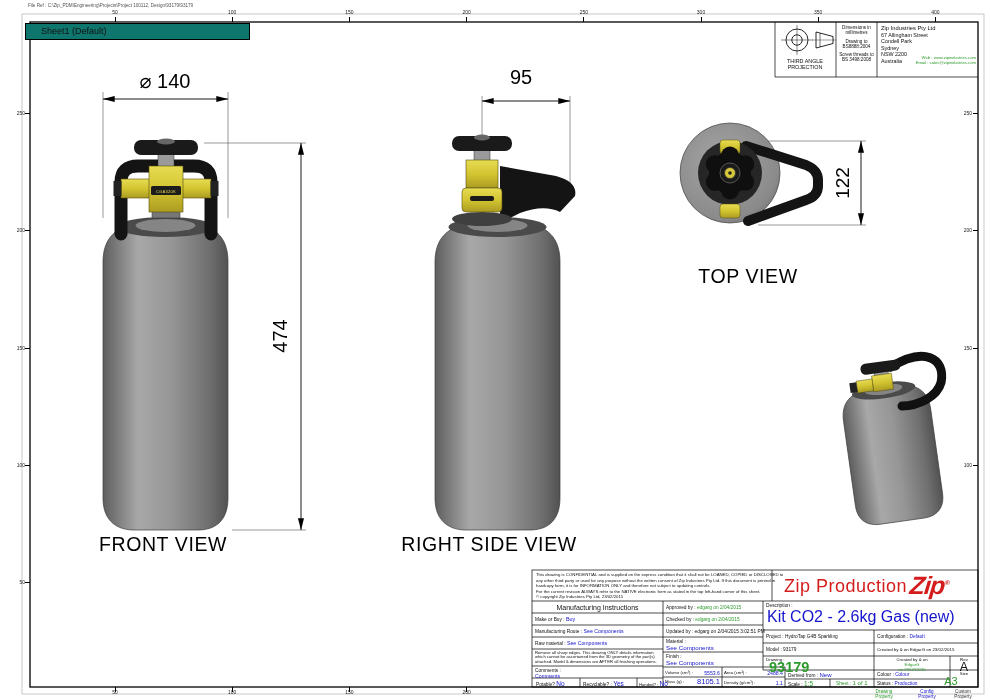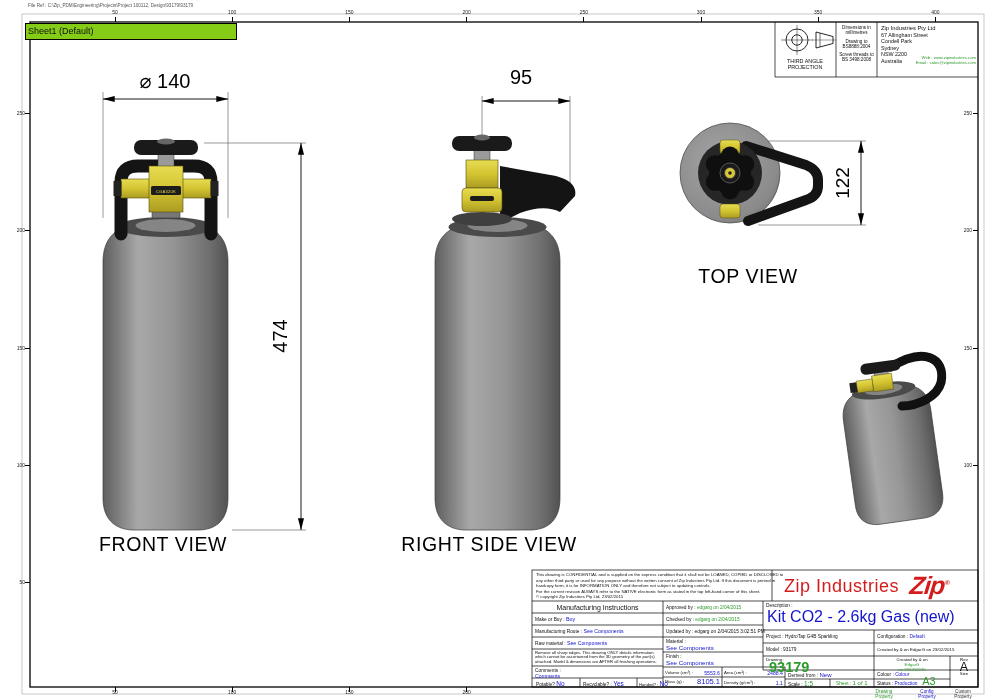--- a/index.html
+++ b/index.html
@@ -13,21 +13,21 @@
   .c{position:absolute;font-size:4.8px;line-height:1.18;color:#111;white-space:nowrap;}
   .bv{color:var(--blue);}
   .gv{color:var(--green);}
   .wrap{white-space:normal;}
   .ctr{text-align:center;}
   .rt{text-align:right;}
   .tick{position:absolute;background:#000;}
   .rnum{position:absolute;font-size:5px;color:#222;}
   #file-ref{position:absolute;left:28px;top:3px;font-size:4.6px;color:#555;white-space:nowrap;}
   #sheet-tab{position:absolute;left:25px;top:23px;width:208px;height:15px;border:1px solid #000;
-             background:#84cc16;font-size:9px;color:#111;padding-left:2px;line-height:15px;}
+             background:#0f766e;font-size:9px;color:#111;padding-left:15px;line-height:15px;}
   #brand-name{position:absolute;left:784px;top:576px;font-size:18px;letter-spacing:.5px;color:var(--red);font-weight:500;}
   #brand-logo{position:absolute;left:910px;top:571px;font-size:25px;font-weight:900;font-style:italic;
               color:var(--red);transform:skewX(-6deg);letter-spacing:-1px;}
   #brand-logo sup{font-size:7px;font-style:normal;}
   .addr-line{font-size:5.4px;line-height:1.2;color:#111;white-space:nowrap;}
   .std-group{font-size:4.6px;line-height:1.15;color:#111;text-align:center;margin-bottom:3px;}
   .conf-line{font-size:4.3px;line-height:1.3;color:#111;white-space:nowrap;}
   .legend-item{position:absolute;font-size:4.6px;line-height:1.1;text-align:center;}
 </style>
 </head>
@@ -292,21 +292,21 @@
     <div>Email : sales@zipindustries.com</div>
   </div>
 
   <div id="conf-box" class="c" style="left:536px;top:572px;">
       <div class="conf-line">This drawing is CONFIDENTIAL and is supplied on the express condition that it shall not be LOANED, COPIED or DISCLOSED to</div>
       <div class="conf-line">any other third party or used for any purpose without the written consent of Zip Industries Pty Ltd. If this document is printed in</div>
       <div class="conf-line">hardcopy form, it is for INFORMATION ONLY and therefore not subject to updating controls.</div>
       <div class="conf-line">For the current revision ALWAYS refer to the NATIVE electronic form as stated in the top left-hand corner of this sheet.</div>
       <div class="conf-line">© copyright Zip Industries Pty Ltd, 23/02/2015</div>
     </div>
-  <div id="brand-name">Zip Industries</div>
+  <div id="brand-name">Zip Production</div>
   <div id="brand-logo"><span>Zip</span><sup>®</sup></div>
 
   <div class="c ctr" style="left:534px;top:603.5px;width:127px;font-size:7px;">Manufacturing Instructions</div>
   <div class="c" style="left:535px;top:616px;">
     <span>Make or Buy :</span>
     <span class="bv" style="font-size:5.4px;">Buy</span>
   </div>
   <div class="c" style="left:535px;top:628px;">
     <span>Manufacturing Route :</span>
     <span class="bv" style="font-size:5.2px;">See Components</span>
@@ -400,21 +400,21 @@
   <div class="c ctr" style="left:950px;top:660px;width:28px;font-size:12.5px;">A</div>
   <div class="c" style="left:788px;top:671.5px;">
     <span>Derived from :</span>
     <span class="bv" style="font-size:6px;">New</span>
   </div>
   <div class="c" style="left:877px;top:671.5px;">
     <span>Colour :</span>
     <span class="bv">Colour</span>
   </div>
   <div class="c ctr" style="left:950px;top:670.5px;width:28px;font-size:4.4px;">Size</div>
-  <div class="c ctr gv" style="left:915px;top:674.5px;width:28px;font-size:11px;">A3</div>
+  <div class="c ctr gv" style="left:937px;top:674.5px;width:28px;font-size:11px;">A3</div>
   <div class="c" style="left:788px;top:680px;">
     <span>Scale :</span>
     <span class="gv" style="font-size:6.5px;">1:5</span>
   </div>
   <div class="c" style="left:836px;top:680px;">
     <span class="gv">Sheet :</span>
     <span class="gv" style="font-size:6px;">1 of 1</span>
   </div>
   <div class="c" style="left:877px;top:680.5px;">
     <span>Status :</span>

